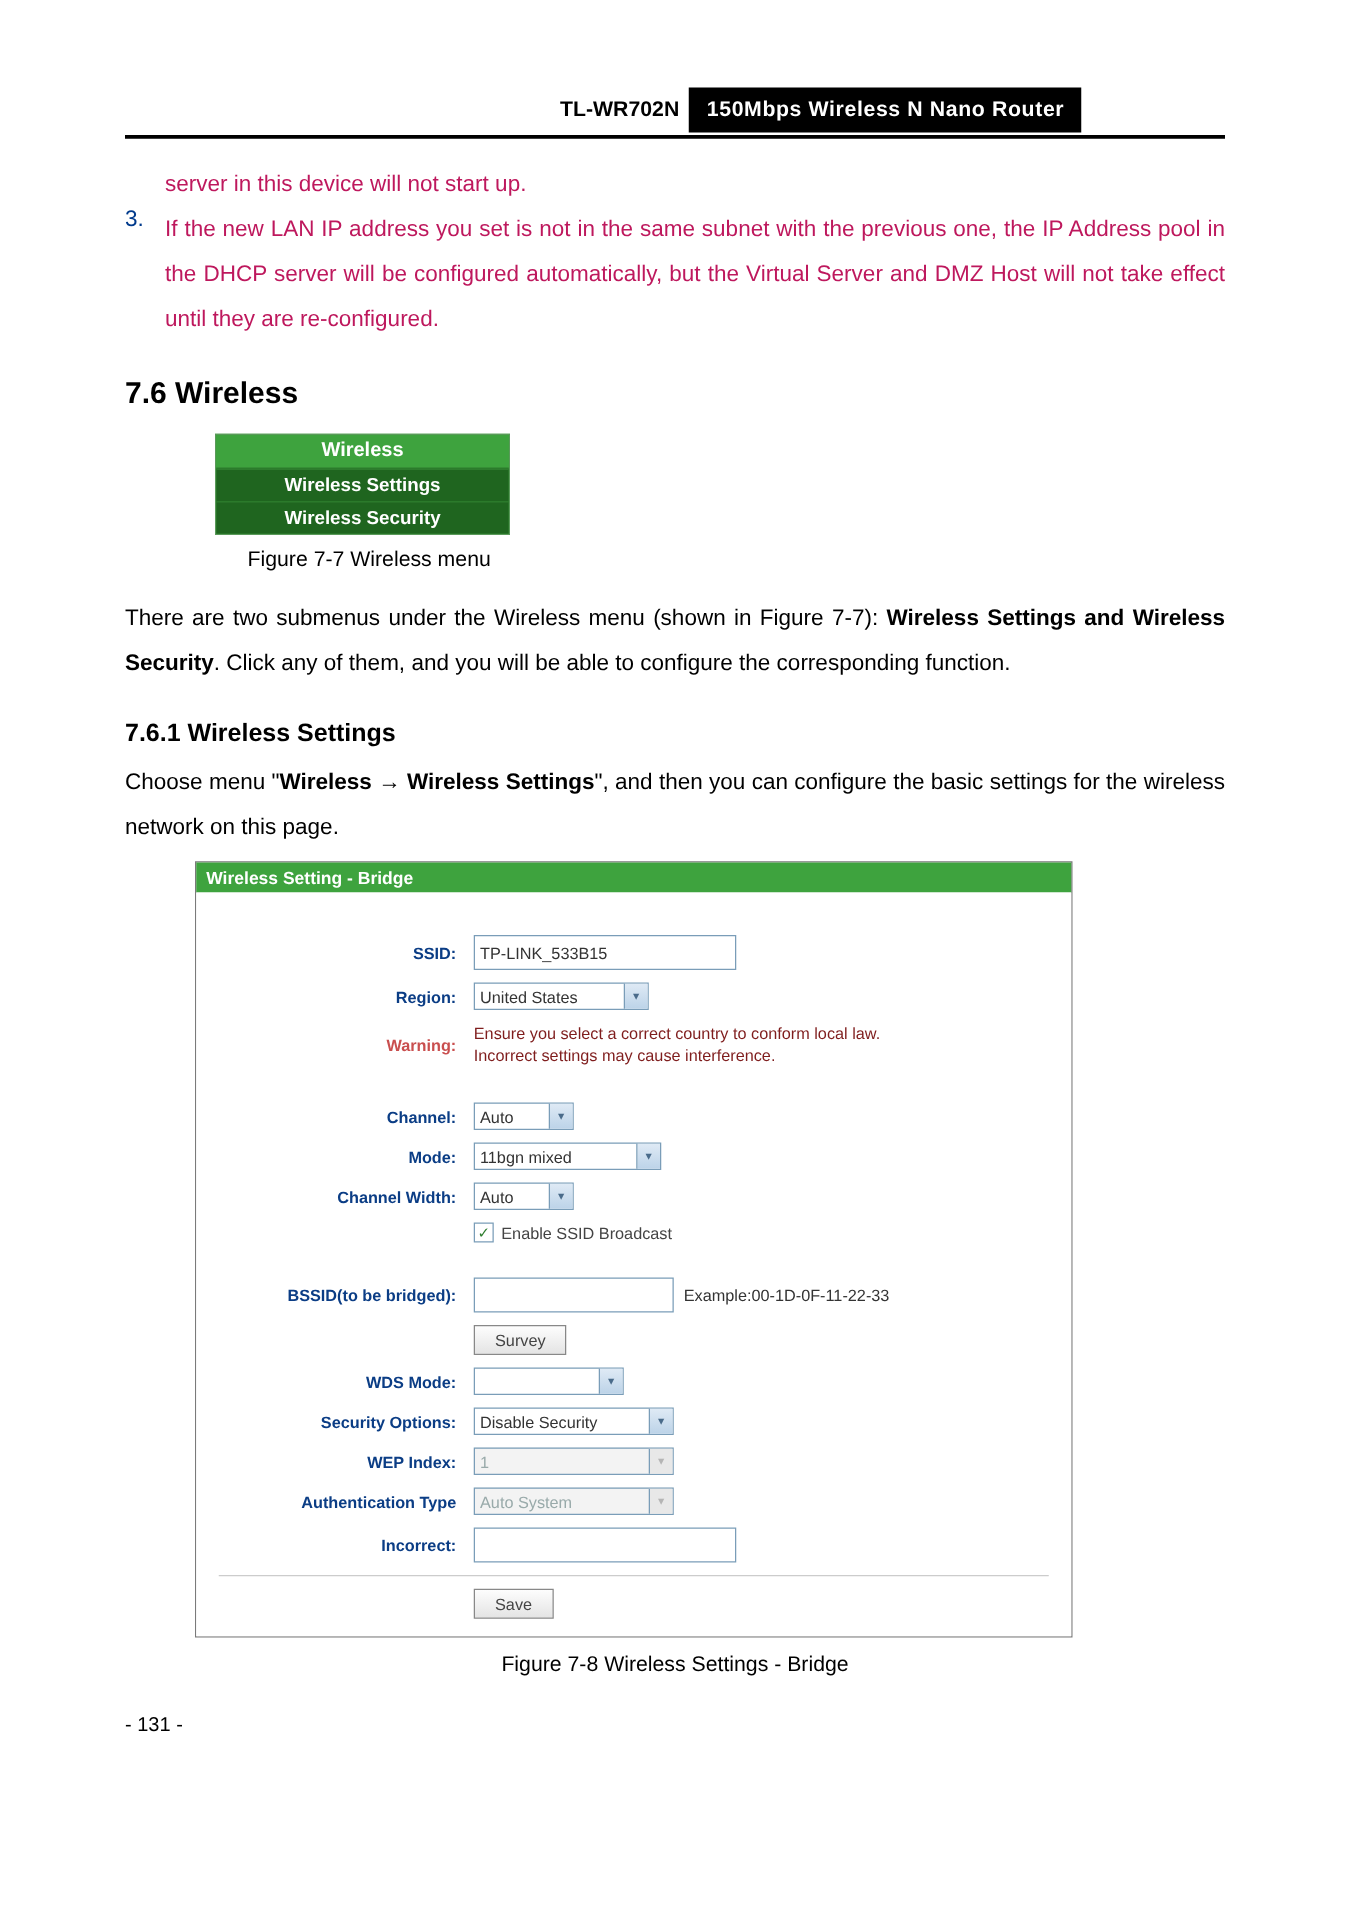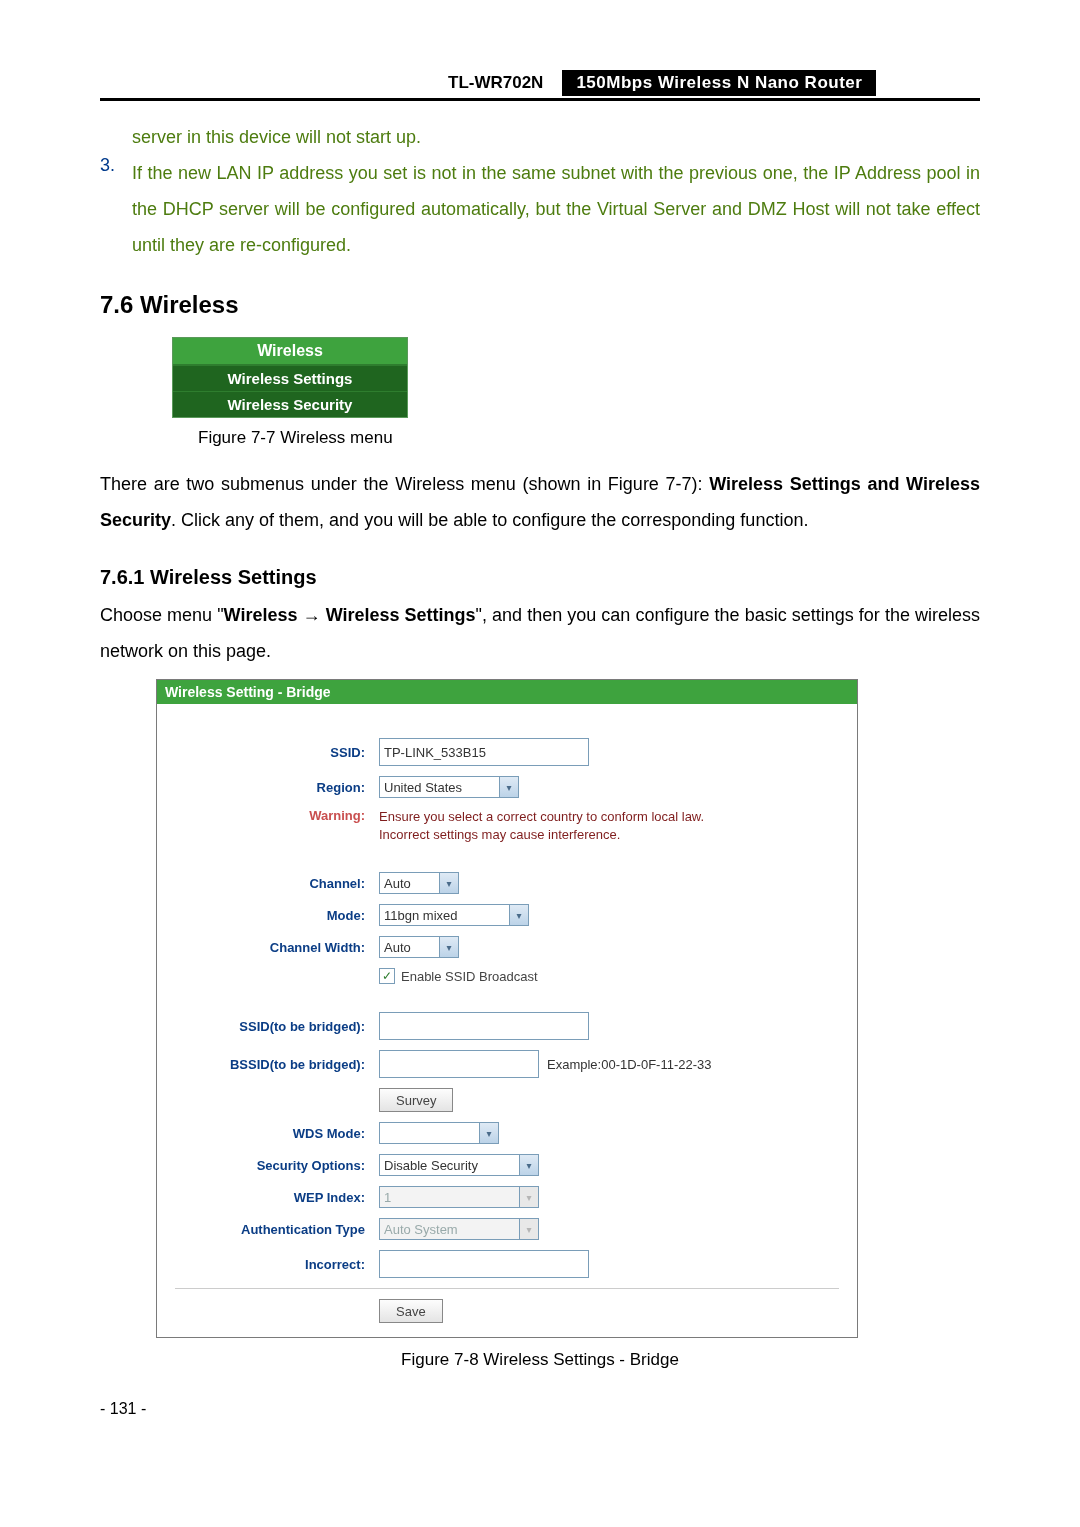--- a/index.html
+++ b/index.html
@@ -11,24 +11,23 @@
   .page {
     width: 1080px;
     margin: 0 auto;
     padding: 70px 100px 40px 100px;
     box-sizing: border-box;
     font-size: 18px;
   }
   .topbar {
     display: flex;
     align-items: stretch;
-    height: 26px;
+    height: 36px;
     margin-bottom: 2px;
     margin-left: 340px;
-    gap: 11px;
   }
   .topbar .model {
     background: #fff;
     color: #000;
     font-weight: bold;
     padding: 0 8px;
     display: flex;
     align-items: center;
     font-size: 17px;
   }
@@ -43,21 +42,21 @@
     letter-spacing: 0.5px;
     flex: 0 0 auto;
   }
   .rule {
     height: 3px;
     background: #000;
     margin-top: 0;
     margin-bottom: 18px;
   }
   .body-text {
-    color: #4d7c0f;
+    color: #be185d;
     line-height: 2.0;
     text-align: justify;
   }
   .li-row {
     display: flex;
     margin-left: 0;
   }
   .li-num {
     color: #003a8c;
     width: 32px;
@@ -294,21 +293,21 @@
       <div class="row">
         <div class="label">Region:</div>
         <div class="value">
           <div class="fake-select" style="width:140px">
             <span>United States</span>
             <span class="chev">▾</span>
           </div>
         </div>
       </div>
 
-      <div class="row" style="align-items:flex-start">
+      <div class="row" style="align-items:center">
         <div class="label" style="color:#c94f4f">Warning:</div>
         <div class="value">
           <div class="warning-text" style="max-width:360px">Ensure you select a correct country to conform local law. Incorrect settings may cause interference.</div>
         </div>
       </div>
 
       <div class="spacer"></div>
 
       <div class="row">
         <div class="label">Channel:</div>
@@ -343,26 +342,20 @@
       <div class="row">
         <div class="label"></div>
         <div class="value">
           <span class="checkbox">✓</span>
           <span>Enable SSID Broadcast</span>
         </div>
       </div>
 
       <div class="spacer"></div>
 
-      <div class="row">
-        <div class="label">SSID(to be bridged):</div>
-        <div class="value">
-          <input type="text" style="width: 200px;" value="">
-        </div>
-      </div>
 
       <div class="row">
         <div class="label">BSSID(to be bridged):</div>
         <div class="value">
           <input type="text" style="width: 150px;" value="">
           <span class="example">Example:00-1D-0F-11-22-33</span>
         </div>
       </div>
 
       <div class="row">

